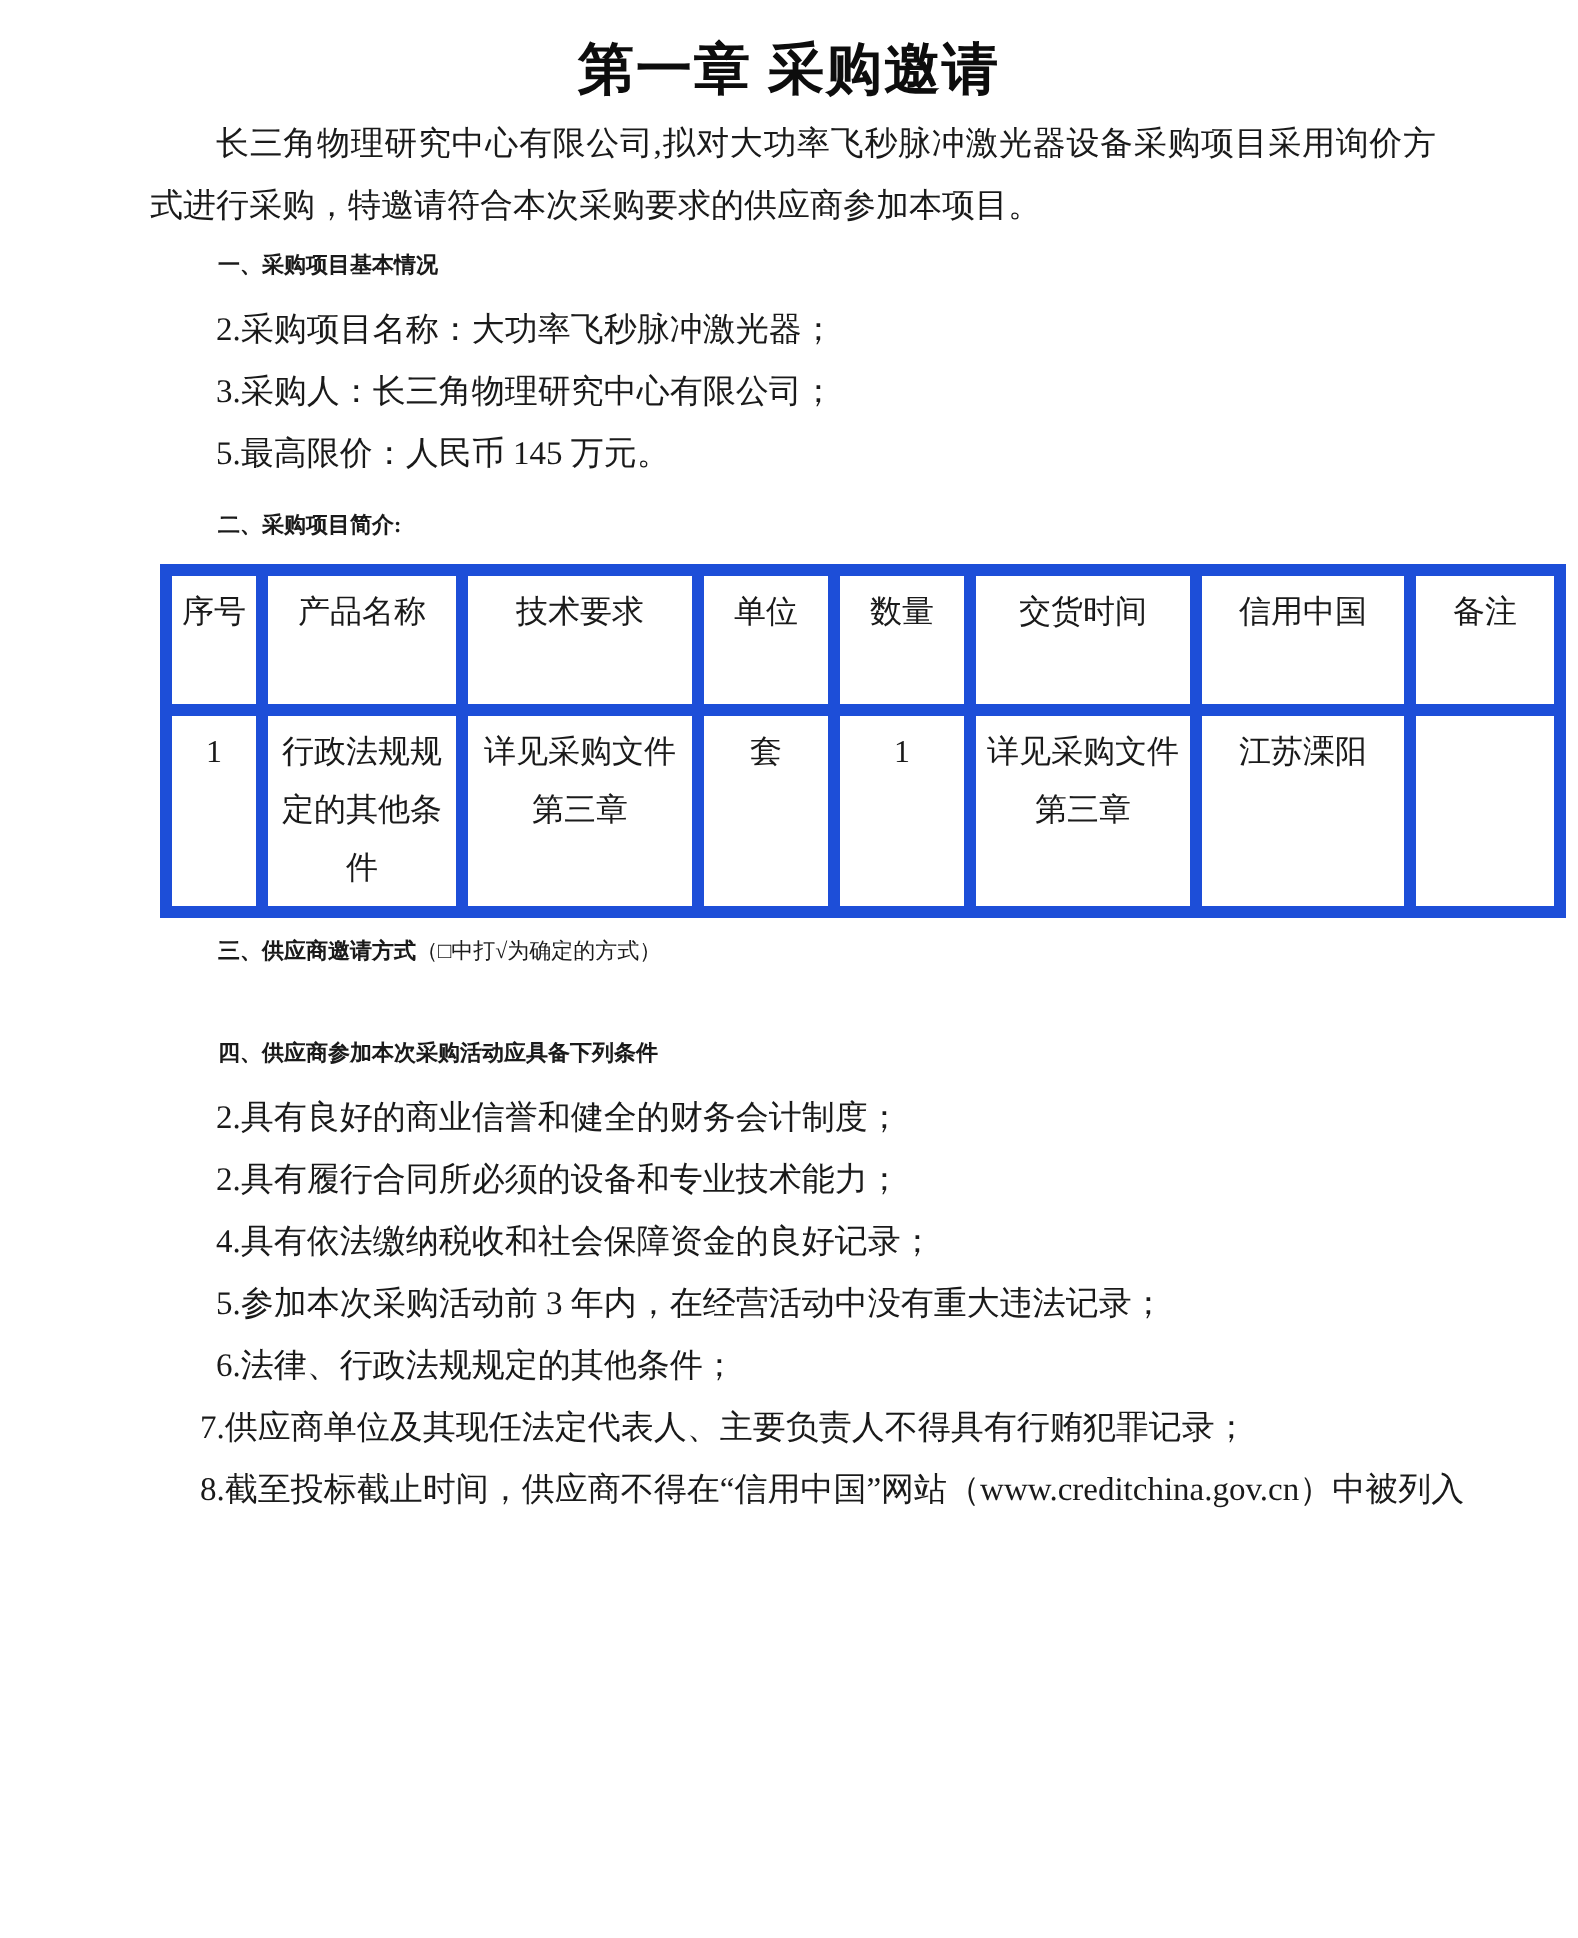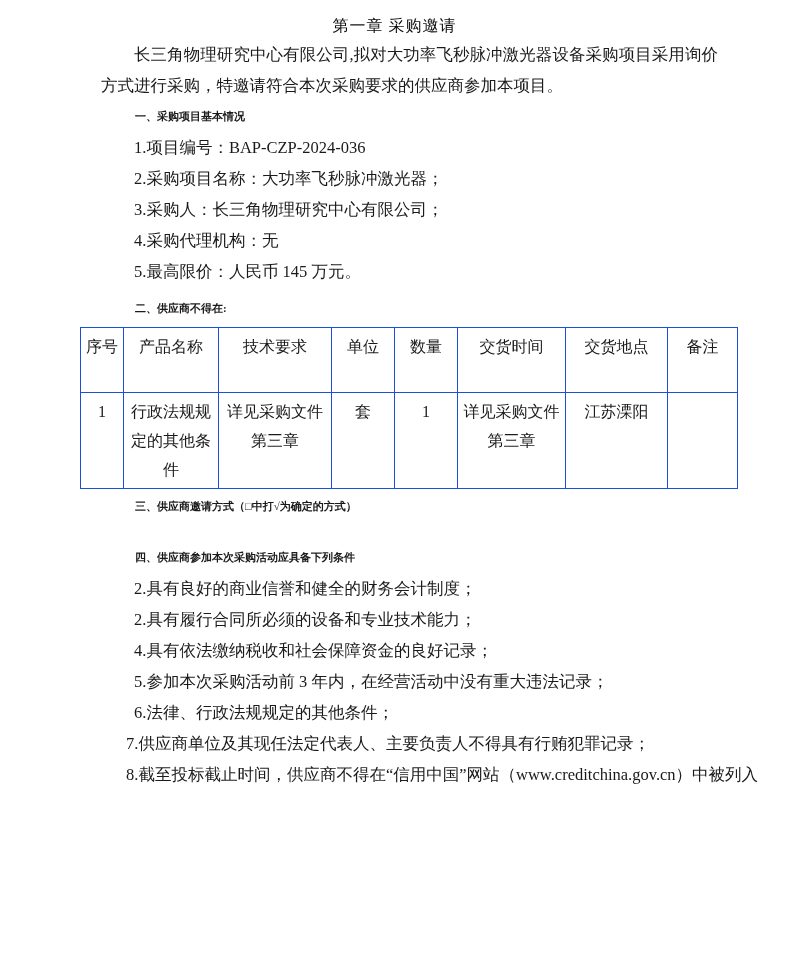--- a/index.html
+++ b/index.html
@@ -18,54 +18,54 @@
   .page {
     width: 789px;
     height: 969px;
     position: relative;
     box-sizing: border-box;
   }
 
   
   .doc-title {
     text-align: center;
-    font-size: 16px;
-    font-weight: normal;
+    font-size: 28px;
+    font-weight: bold;
     letter-spacing: 1px;
     margin: 0;
     padding-top: 16px;
     padding-bottom: 2px;
     font-family: "Liberation Serif", "DejaVu Serif", serif;
     color: #0d0d0d;
   }
 
   
   .body-wrap {
-    padding-left: 101px;
+    padding-left: 75px;
     padding-right: 71px;
   }
   p.para {
     margin: 0;
     font-size: 16.5px;
     line-height: 31px;
     text-align: justify;
     text-justify: inter-ideograph;
     text-indent: 2em;
   }
 
   
   .section-heading {
     margin: 0;
     font-size: 11px;
     line-height: 31px;
     font-weight: bold;
     padding-left: 34px;
   }
   .section-heading .note {
-    font-weight: bold;
+    font-weight: normal;
     text-align: right;
   }
 
   
   .num-item {
     margin: 0;
     font-size: 16.5px;
     line-height: 31px;
     padding-left: 33px;
     white-space: nowrap;
@@ -95,21 +95,21 @@
     padding-top: 3px;
     padding-bottom: 2px;
   }
   table.proc {
     border-collapse: collapse;
     width: 617px;
     table-layout: fixed;
     font-size: 16px;
   }
   table.proc td {
-    border: 1px solid #1d4ed8;
+    border: 6px solid #1d4ed8;
     text-align: center;
     vertical-align: top;
     padding: 4px 2px 4px 2px;
     line-height: 29px;
     font-size: 16px;
   }
   table.proc td.head-cell { height: 56px; }
   table.proc td.body-cell { height: 86px; }
 
   .c-seq   { width: 38px; }
@@ -129,42 +129,40 @@
 
 <div class="page">
 
   <h1 class="doc-title">第一章  采购邀请</h1>
 
   <div class="body-wrap">
 
     <p class="para">长三角物理研究中心有限公司,拟对大功率飞秒脉冲激光器设备采购项目采用询价方式进行采购，特邀请符合本次采购要求的供应商参加本项目。</p>
 
     <div class="section-heading">一、采购项目基本情况</div>
-    <div class="num-item">1.项目编号：BAP-CZP-2024-036</div>
     <div class="num-item">2.采购项目名称：大功率飞秒脉冲激光器；</div>
     <div class="num-item">3.采购人：长三角物理研究中心有限公司；</div>
-    <div class="num-item">4.采购代理机构：无</div>
     <div class="num-item">5.最高限价：人民币 145 万元。</div>
 
     <div class="spacer-6"></div>
 
-    <div class="section-heading">二、供应商不得在:</div>
+    <div class="section-heading">二、采购项目简介:</div>
   </div>
 
   <div class="tbl-wrap">
     <table class="proc">
       <tbody>
           <tr>
         <td class="head-cell c-seq">序号</td>
         <td class="head-cell c-name">产品名称</td>
         <td class="head-cell c-tech">技术要求</td>
         <td class="head-cell c-unit">单位</td>
         <td class="head-cell c-qty">数量</td>
         <td class="head-cell c-time">交货时间</td>
-        <td class="head-cell c-place">交货地点</td>
+        <td class="head-cell c-place">信用中国</td>
         <td class="head-cell c-memo">备注</td>
       </tr>
       <tr>
         <td class="body-cell c-seq">1</td>
         <td class="body-cell c-name">行政法规规定的其他条件</td>
         <td class="body-cell c-tech">详见采购文件第三章</td>
         <td class="body-cell c-unit">套</td>
         <td class="body-cell c-qty">1</td>
         <td class="body-cell c-time">详见采购文件第三章</td>
         <td class="body-cell c-place">江苏溧阳</td>

